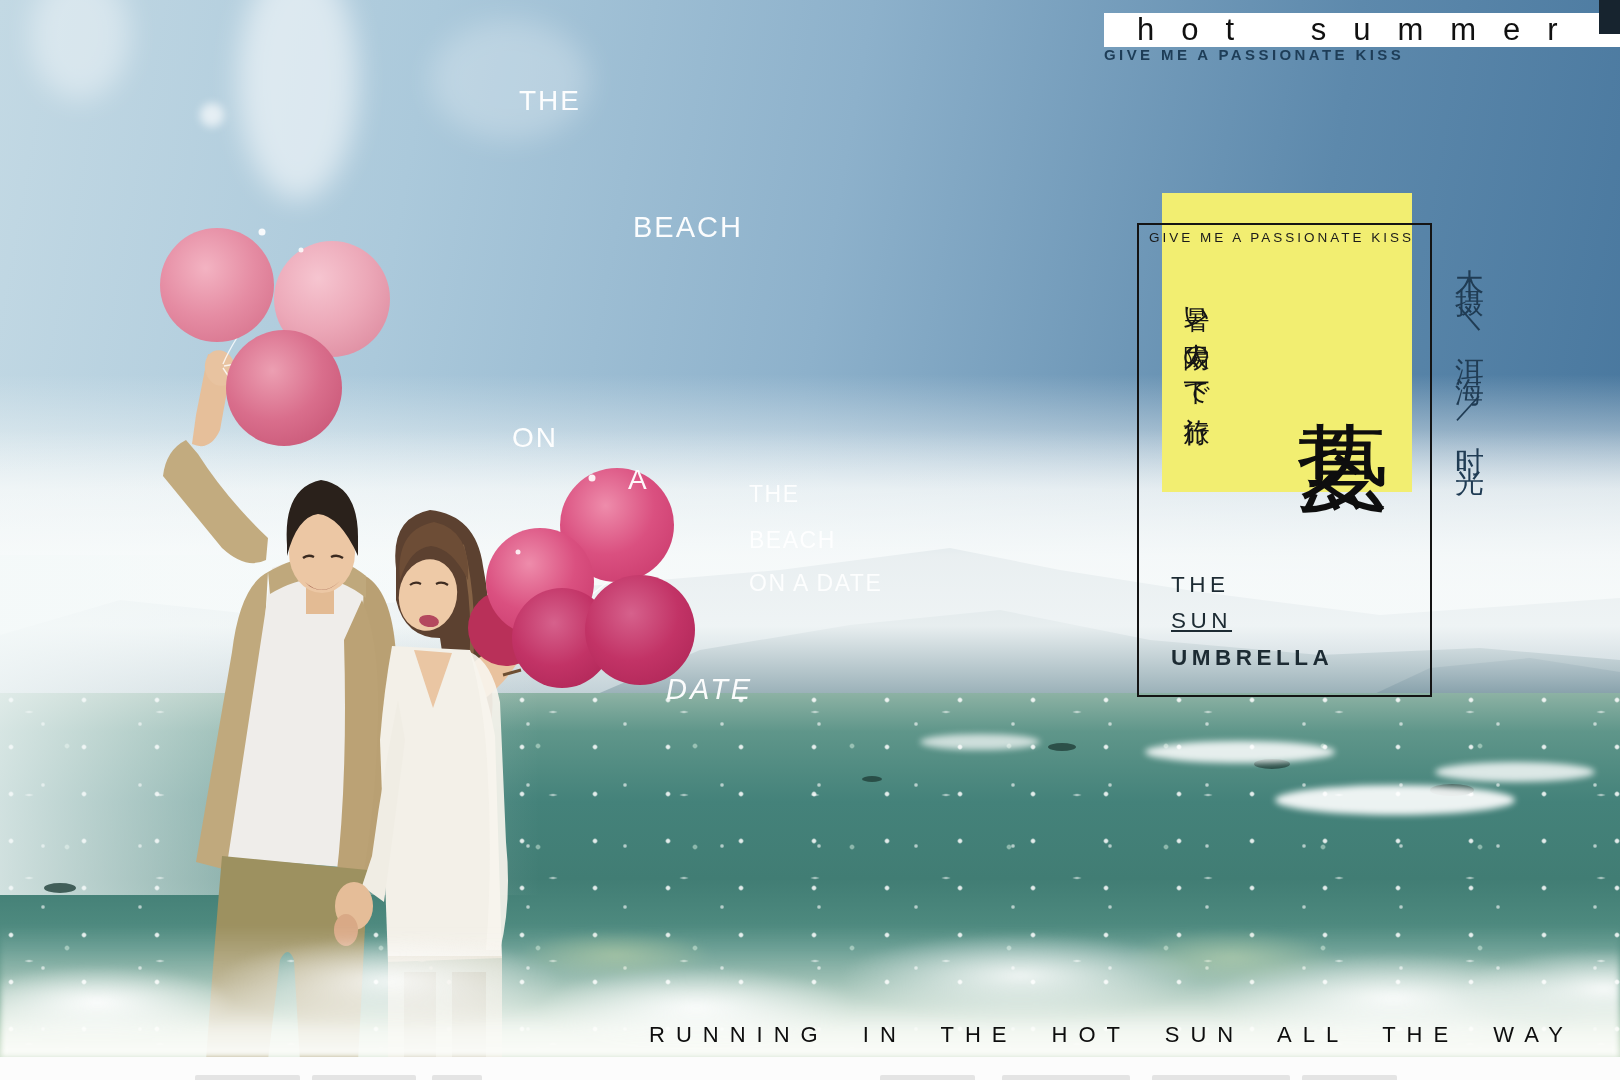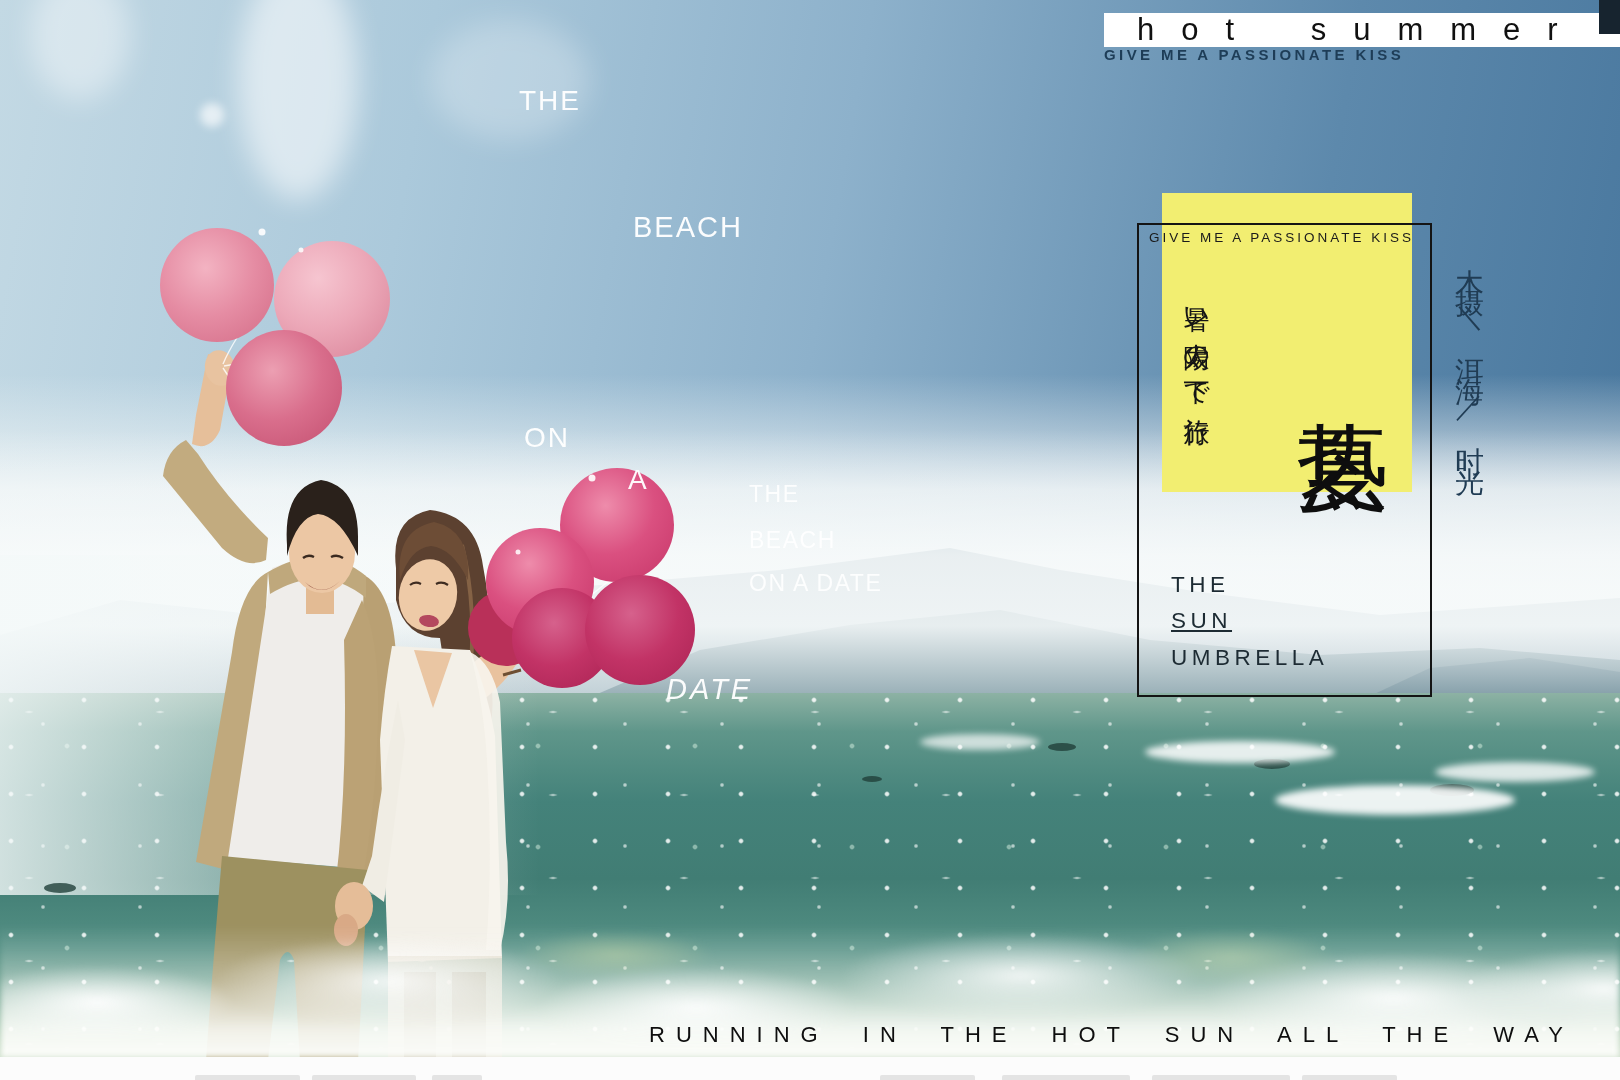--- a/index.html
+++ b/index.html
@@ -60,21 +60,21 @@
   .hot-sub{left:1104px;top:46px;font-size:15px;font-weight:bold;letter-spacing:3.4px;color:#1e3d57;}
 
   .yellow-panel{left:1162px;top:193px;width:250px;height:299px;background:#f2ee71;z-index:14;}
   .frame-box{left:1137px;top:223px;width:291px;height:470px;border:2px solid #141414;z-index:15;}
   .kiss-label{left:1149px;top:230px;font-size:13.5px;letter-spacing:3px;color:#1b1b1b;z-index:22;}
   .jp-vert{left:1180px;top:287px;font-size:26px;letter-spacing:3px;color:#151515;z-index:22;
     writing-mode:vertical-rl;text-orientation:upright;font-family:"DejaVu Serif",serif;}
   .cn-title{left:1297px;top:350px;font-size:92px;letter-spacing:8px;color:#0e0e0e;z-index:22;
     writing-mode:vertical-rl;text-orientation:upright;font-family:"DejaVu Serif",serif;line-height:1;}
   .caption{left:1171px;font-size:22.5px;letter-spacing:4.5px;color:#1d2b33;z-index:22;}
-  .cap1{top:572px;} .cap2{top:608px;text-decoration:underline;} .cap3{top:645px;}
+  .cap1{top:572px;} .cap2{top:608px;text-decoration:underline;} .cap3{top:645px;font-weight:bold;}
   .side-vert{left:1450px;top:246px;font-size:29px;letter-spacing:20px;color:#203c54;z-index:22;
     writing-mode:vertical-rl;text-orientation:upright;font-family:"DejaVu Serif",serif;}
   .footer-tag{left:649px;top:1022px;font-size:22px;letter-spacing:11px;word-spacing:17px;
     color:#0e0e0e;z-index:22;text-align:center;}
 
   .bottom-strip{left:0;top:1057px;width:1620px;height:23px;background:#fcfcfc;z-index:18;}
   .mark{position:absolute;bottom:-2px;height:7px;background:#cfcfcf;opacity:.55;border-radius:2px;}
 </style>
 </head>
 <body>
@@ -228,21 +228,21 @@
   </div>
 
   <div class="abs hot-bar">
     <div class="hot-title">hot summer</div>
   </div>
   <div class="abs corner-block"></div>
   <div class="txt hot-sub">GIVE ME A PASSIONATE KISS</div>
 
   <div class="txt w-word" style="left:519px;top:85px;">THE</div>
   <div class="txt w-word" style="left:633px;top:211px;font-size:29px;">BEACH</div>
-  <div class="txt w-word" style="left:524px;top:422px;">ON</div>
+  <div class="txt w-word" style="left:512px;top:422px;">ON</div>
   <div class="txt w-word" style="left:628px;top:464px;">A</div>
   <div class="txt w-small" style="left:749px;top:481px;">THE</div>
   <div class="txt w-small" style="left:749px;top:527px;">BEACH</div>
   <div class="txt w-small" style="left:749px;top:570px;">ON A DATE</div>
   <div class="txt w-word" style="left:666px;top:673px;font-size:29px;letter-spacing:3px;font-style:italic;">DATE</div>
 
   <div class="abs yellow-panel"></div>
   <div class="abs frame-box"></div>
   <div class="txt kiss-label">GIVE ME A PASSIONATE KISS</div>
   <div class="txt jp-vert">暑い太陽の下で旅行</div>

